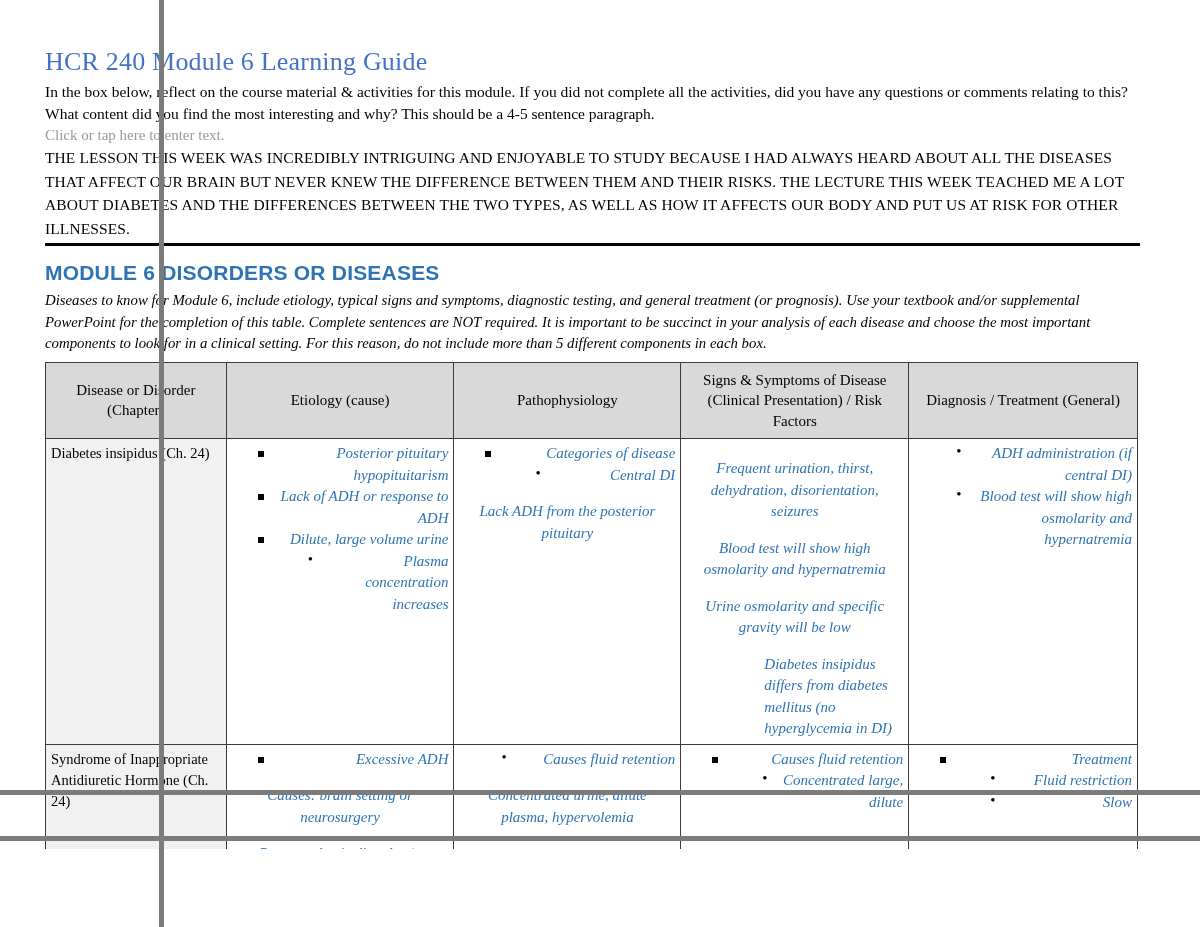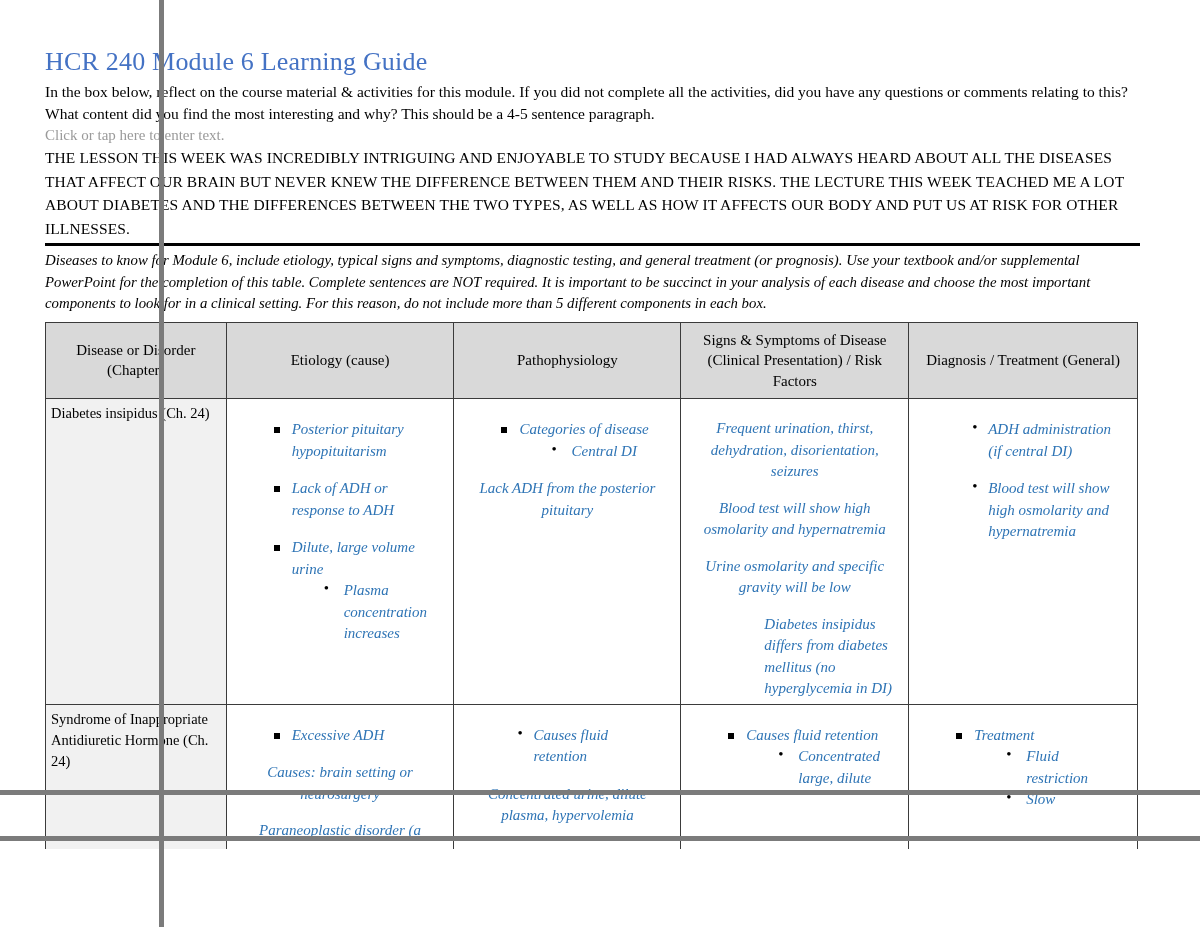--- a/index.html
+++ b/index.html
@@ -160,21 +160,22 @@
 
   
   ul.lv1 {
     margin: 0 0 0 0;
     padding: 0 0 0 26px;
     list-style: none;
   }
   ul.lv1 > li {
     position: relative;
     padding-left: 18px;
-    margin: 16px;
+    margin: 0;
+    text-align: right;
   }
   ul.lv1 > li::before {
     content: "";
     position: absolute;
     left: 0;
     top: 8px;
     width: 6px;
     height: 6px;
     background: #000000;
   }
@@ -268,20 +269,21 @@
 
 
     <p class="instructions">In the box below, reflect on the course material &amp; activities for this module.  If you did not complete all the activities, did you have any questions or comments relating to this?  What content did you find the most interesting and why?  This should be a 4-5 sentence paragraph.</p>
 
     <p class="placeholder">Click or tap here to enter text.</p>
 
     <p class="reflection-answer">THE LESSON THIS WEEK WAS INCREDIBLY INTRIGUING AND ENJOYABLE TO STUDY BECAUSE I HAD ALWAYS HEARD ABOUT ALL THE DISEASES THAT AFFECT OUR BRAIN BUT NEVER KNEW THE DIFFERENCE BETWEEN THEM AND THEIR RISKS. THE LECTURE THIS WEEK TEACHED ME A LOT ABOUT DIABETES AND THE DIFFERENCES BETWEEN THE TWO TYPES, AS WELL AS HOW IT AFFECTS OUR BODY AND PUT US AT RISK FOR OTHER ILLNESSES.</p>
 
     <div class="rule-thick"></div>
 
+    <h2 class="h-disorders">Module 6 Disorders or Diseases</h2>
 
     <p class="note">Diseases to know for Module 6, include etiology, typical signs and symptoms, diagnostic testing, and general treatment (or prognosis).  Use your textbook and/or supplemental PowerPoint for the completion of this table.  Complete sentences are NOT required.  It is important to be succinct in your analysis of each disease and choose the most important components to look for in a clinical setting. For this reason, do not include more than 5 different components in each box.</p>
 
     <table class="grid">
       <colgroup>
         <col class="c1">
           <col class="c2">
           <col class="c3">
           <col class="c4">
           <col class="c5">

